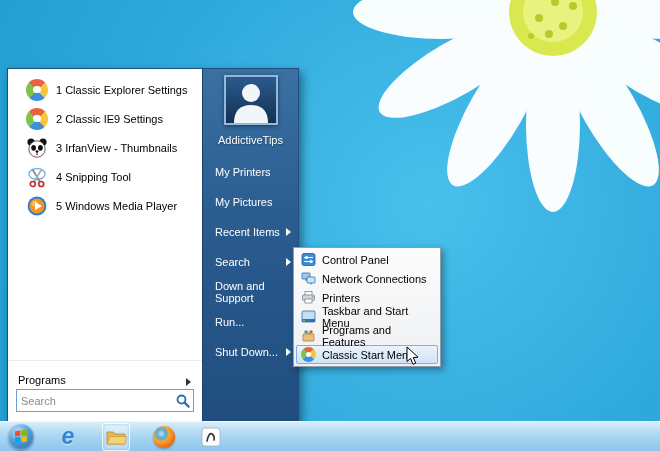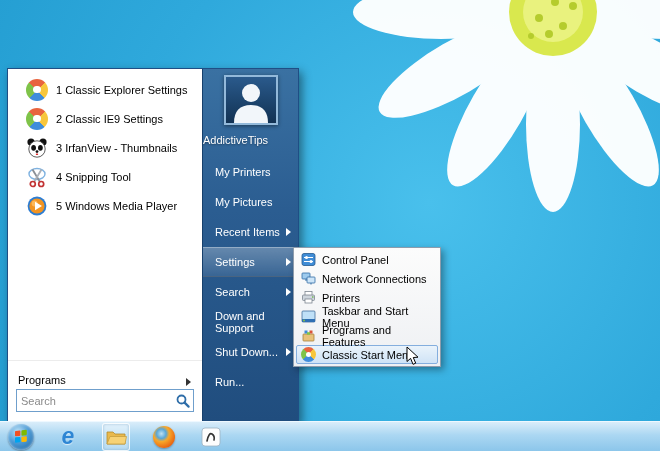--- a/index.html
+++ b/index.html
@@ -32,21 +32,21 @@
   .search-row input::placeholder{color:#8a8a8a;}
   .mag{width:16px;height:16px;flex:0 0 16px;margin-right:2px;}
   
   .right-panel{flex:1;display:flex;flex-direction:column;color:#fff;
     background:linear-gradient(180deg,#3a71a2 0%,#2b5d91 40%,#204d7e 100%);
     border-left:1px solid #17406c;}
   .avatar{width:50px;height:46px;margin:6px auto 4px;position:relative;
     background:linear-gradient(180deg,#2a5a8c,#123253);
     border:2px solid #93b9da;box-shadow:0 1px 4px rgba(0,0,0,.45);}
   .avatar svg{position:absolute;inset:0;}
-  .username{font-size:11px;margin:5px 0 11px;text-shadow:0 1px 2px rgba(0,0,0,.4);}
+  .username{text-align:center;font-size:11px;margin:5px 0 11px;text-shadow:0 1px 2px rgba(0,0,0,.4);}
   .menu-item{height:30px;display:flex;align-items:center;padding-left:12px;font-size:11px;
     position:relative;box-sizing:border-box;}
   .menu-item.highlight{background:linear-gradient(180deg,rgba(255,255,255,.28),rgba(255,255,255,.08));
     border-top:1px solid rgba(255,255,255,.45);border-bottom:1px solid rgba(0,0,0,.25);}
   .arrow-white{width:0;height:0;border-left:5px solid #fff;border-top:4px solid transparent;
     border-bottom:4px solid transparent;position:absolute;right:7px;}
   
   .submenu{position:absolute;left:293px;top:247px;width:142px;padding:2px;z-index:5;
     background:linear-gradient(180deg,#fcfcfc,#eef0f3);
     border:1px solid #8e9cac;box-shadow:3px 3px 7px rgba(0,0,0,.35);}
@@ -192,41 +192,37 @@
 
       <div class="menu-item">
         <span>My Pictures</span>
       </div>
 
       <div class="menu-item">
         <span>Recent Items</span>
         <div class="arrow-white"></div>
       </div>
 
-      <div class="menu-item highlight">
-        <span>Settings</span>
-        <div class="arrow-white"></div>
-      </div>
 
       <div class="menu-item">
         <span>Search</span>
         <div class="arrow-white"></div>
       </div>
 
       <div class="menu-item">
         <span>Down and Support</span>
       </div>
 
       <div class="menu-item">
+        <span>Run...</span>
+      </div>
+
+      <div class="menu-item">
         <span>Shut Down...</span>
         <div class="arrow-white"></div>
-      </div>
-
-      <div class="menu-item">
-        <span>Run...</span>
       </div>
     </div>
   </div>
 
   <div class="submenu">
 
     <div class="submenu-item">
       <svg class="icon-15" viewBox="0 0 15 15">
         <rect x="1" y="1.5" width="13" height="12" rx="2" fill="#3f8cd6" stroke="#23598f" stroke-width="0.8"></rect>
         <line x1="3" y1="5.5" x2="12" y2="5.5" stroke="#fff" stroke-width="1"></line>

